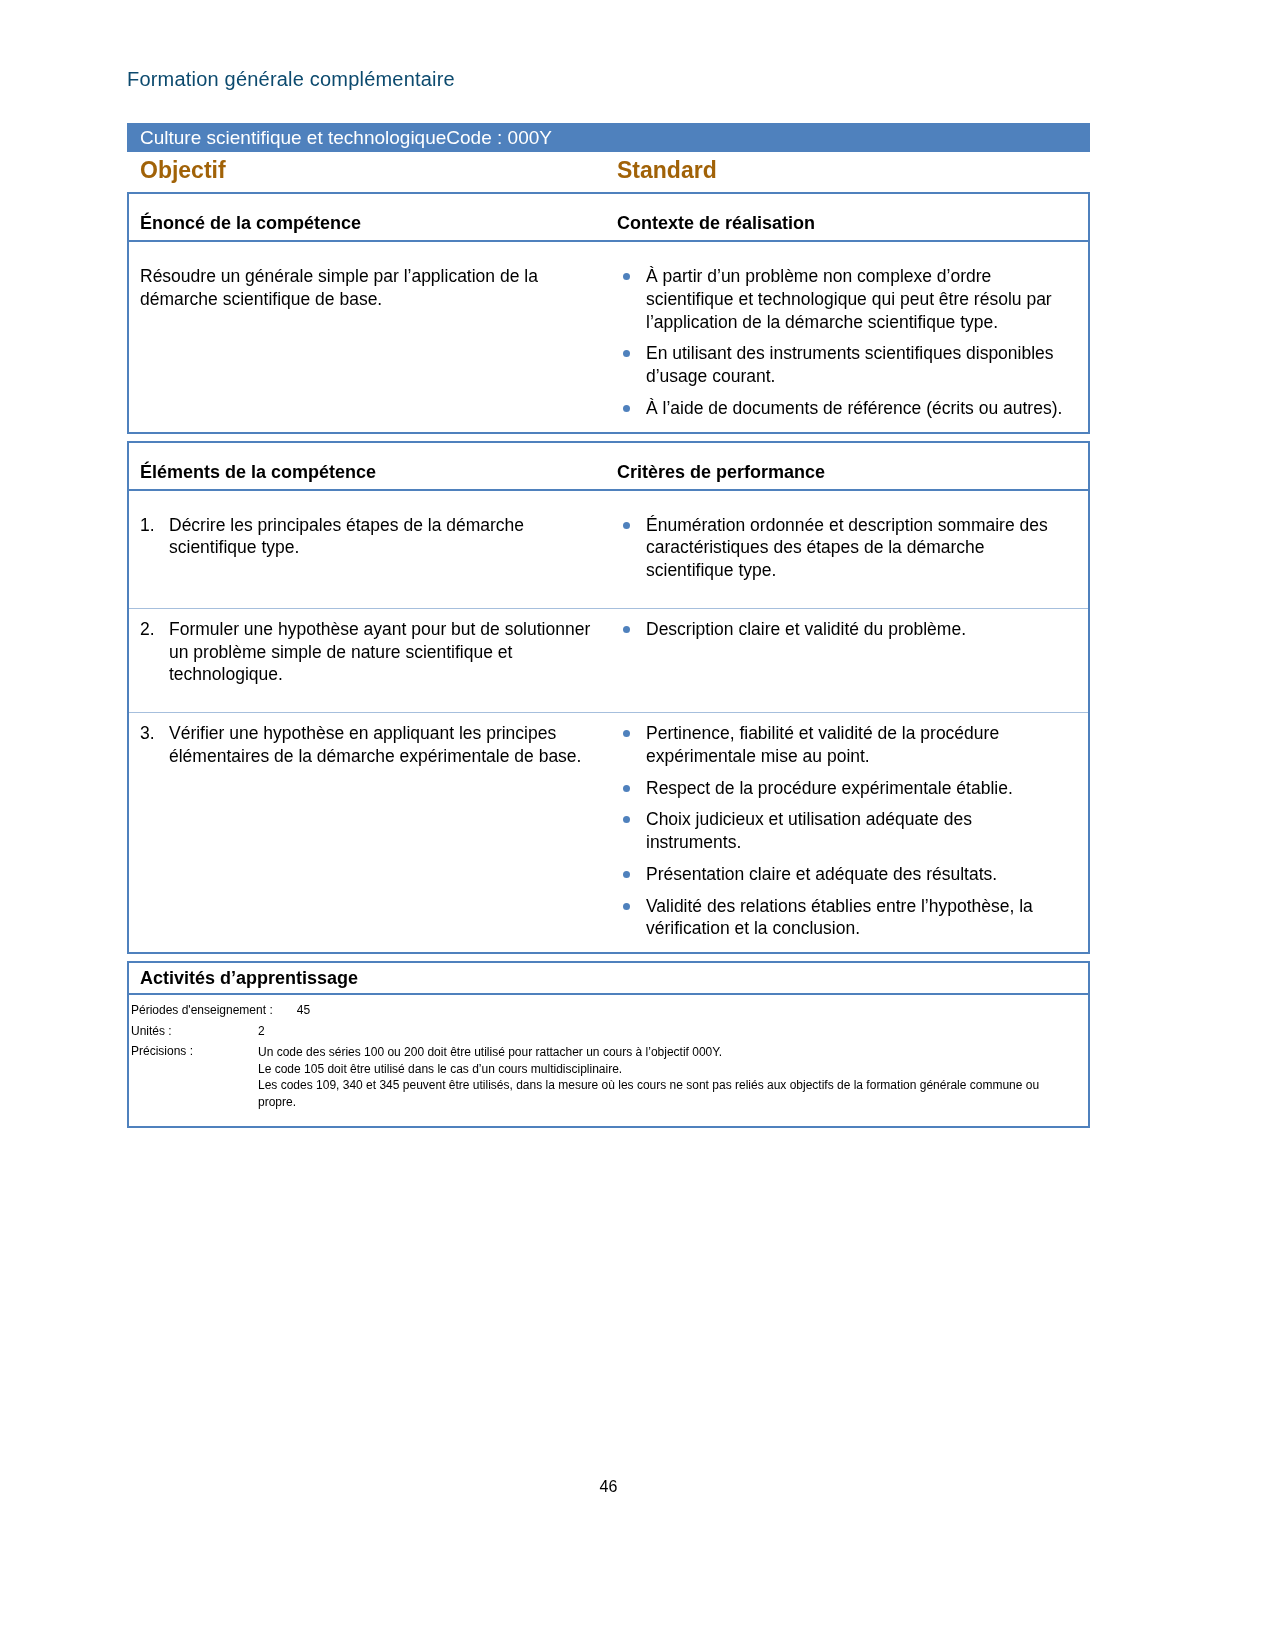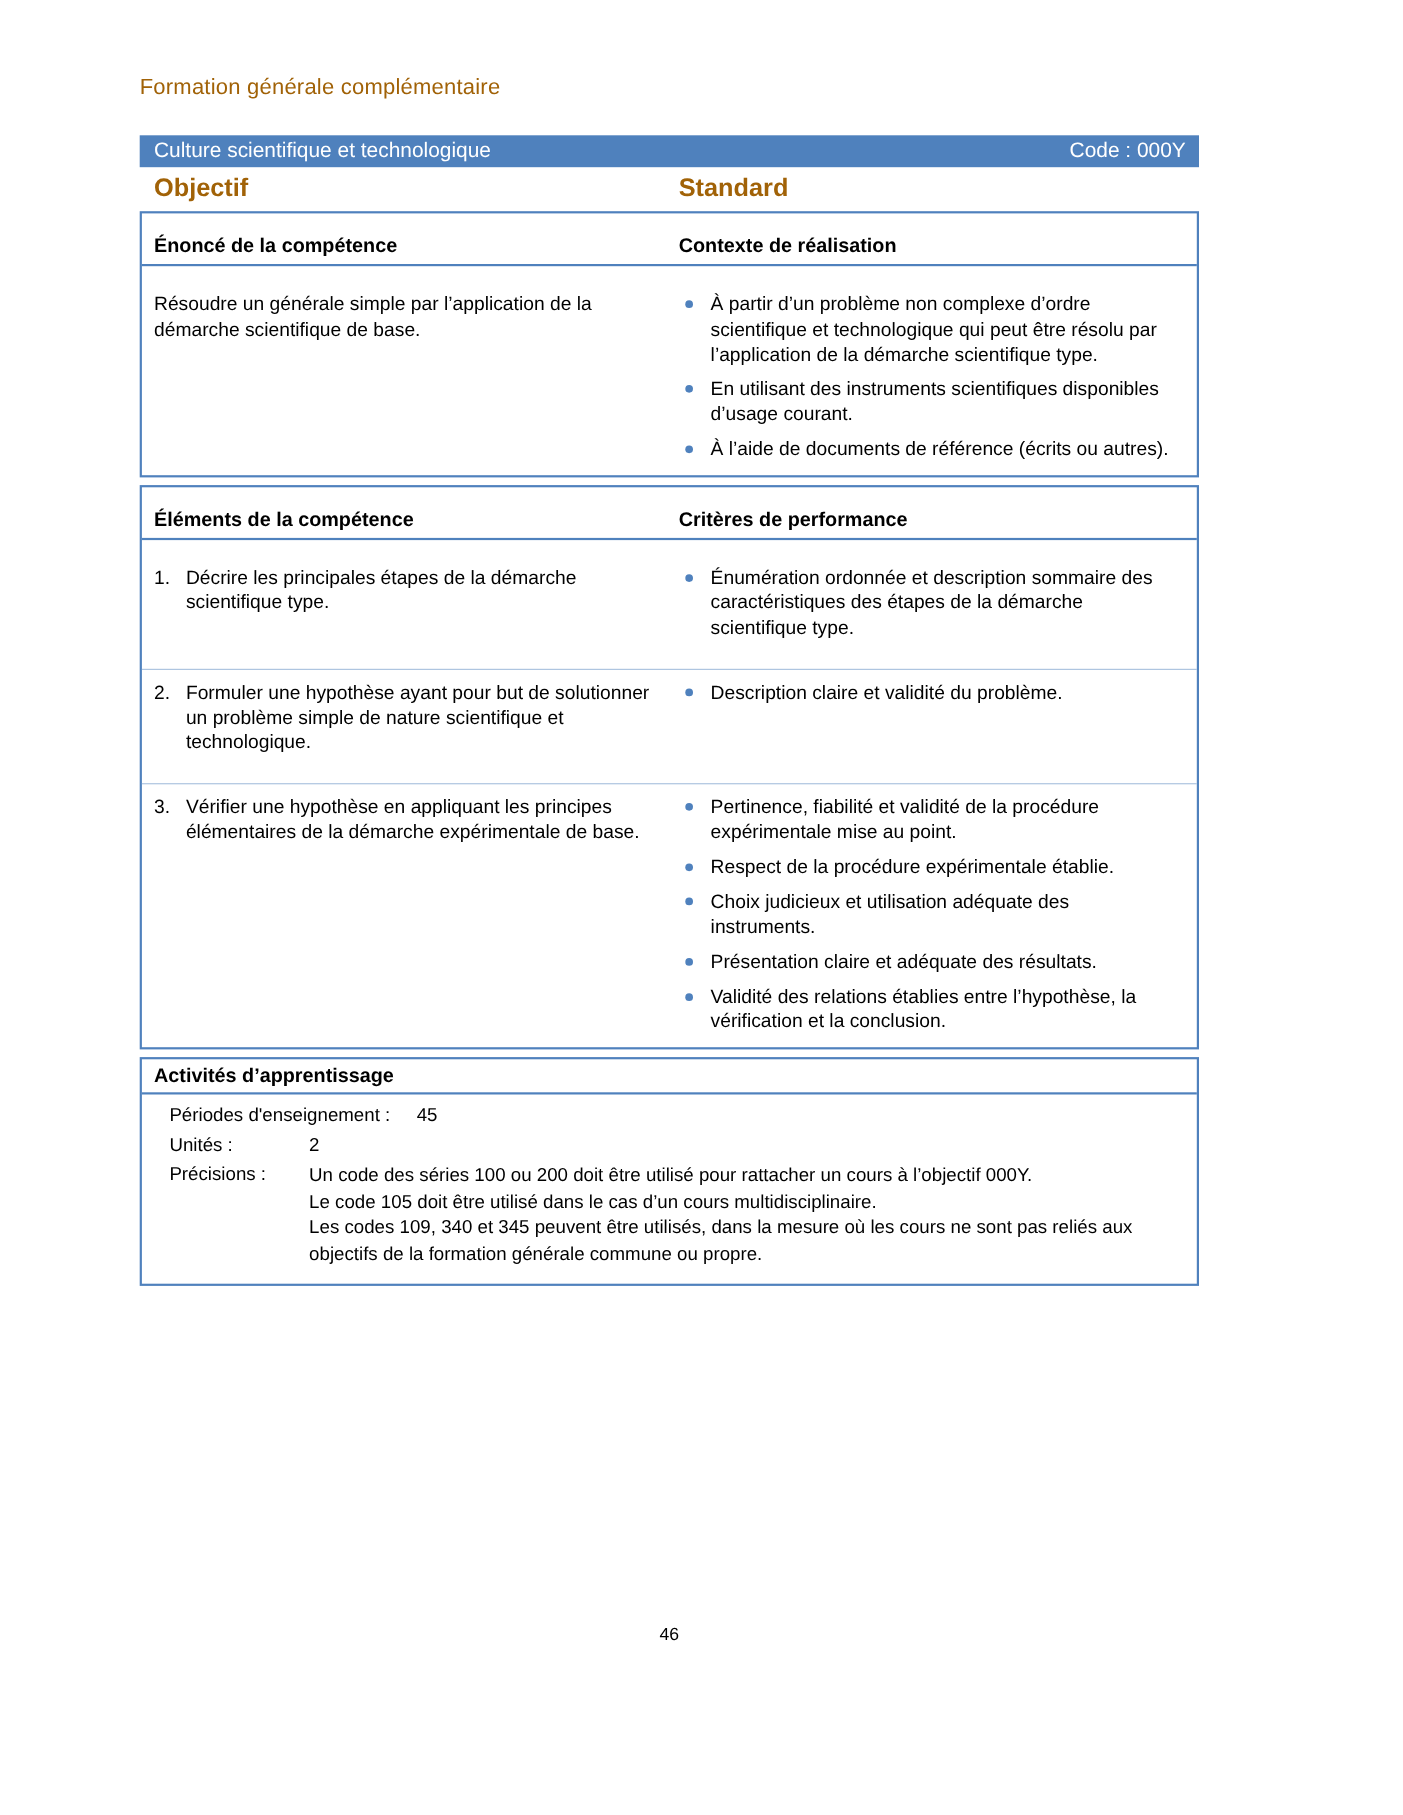--- a/index.html
+++ b/index.html
@@ -2,25 +2,25 @@
 <html><head>
 <meta charset="utf-8">
 <style>
   * { margin:0; padding:0; box-sizing:border-box; }
   html,body { background:#ffffff; }
   body { font-family:"Liberation Sans", sans-serif; color:#000; }
 
   .page { position:relative; width:1275px; height:1650px; background:#fff; overflow:hidden; }
   .content { position:absolute; left:127px; top:0; width:963px; }
 
-  .doc-header { margin-top:68px; color:#a16207; font-size:20px; letter-spacing:.2px; }
+  .doc-header { margin-top:68px; color:#0c4a6e; font-size:20px; letter-spacing:.2px; }
 
   .title-bar {
     margin-top:32px; background:#4f81bd; color:#fff;
-    height:29px; display:flex; align-items:center; justify-content:space-between;
+    height:29px; display:flex; align-items:center; justify-content:flex-start;
     padding:0 12px 0 13px; font-size:19px;
   }
 
   .col-titles { position:relative; height:40px; }
   .col-title { position:absolute; top:5px; font-size:23px; font-weight:bold; color:#a16207; }
   .col-title.left  { left:13px; }
   .col-title.right { left:490px; }
 
   .box { border:2px solid #4f81bd; background:#fff; margin-bottom:7px; }
 
@@ -39,21 +39,21 @@
   ul.bullets li::before {
     content:""; position:absolute; left:6px; top:8px;
     width:7px; height:7px; border-radius:50%; background:#4f81bd;
   }
 
   .num-item { display:flex; }
   .num-item .num { width:29px; flex-shrink:0; }
   .num-item .txt { flex:1; }
 
   .act-header { font-weight:bold; font-size:18px; padding:5px 0 4px 11px; border-bottom:2px solid #4f81bd; }
-  .act-body { padding:8px 14px 16px 25px; font-size:17px; line-height:1.3; }
+  .act-body { padding:8px 14px 16px 2px; font-size:12px; line-height:1.3; }
   .act-row { display:flex; margin-top:5px; }
   .act-row.first { margin-top:0; }
   .act-label-wide { flex-shrink:0; }
   .act-value-periodes { margin-left:24px; }
   .act-label { width:127px; flex-shrink:0; }
   .act-text { flex:1; line-height:1.38; }
   .act-text .pline { display:block; }
 
   .page-num { position:absolute; top:1478px; left:127px; width:963px; text-align:center; font-size:16px; }
 </style>

